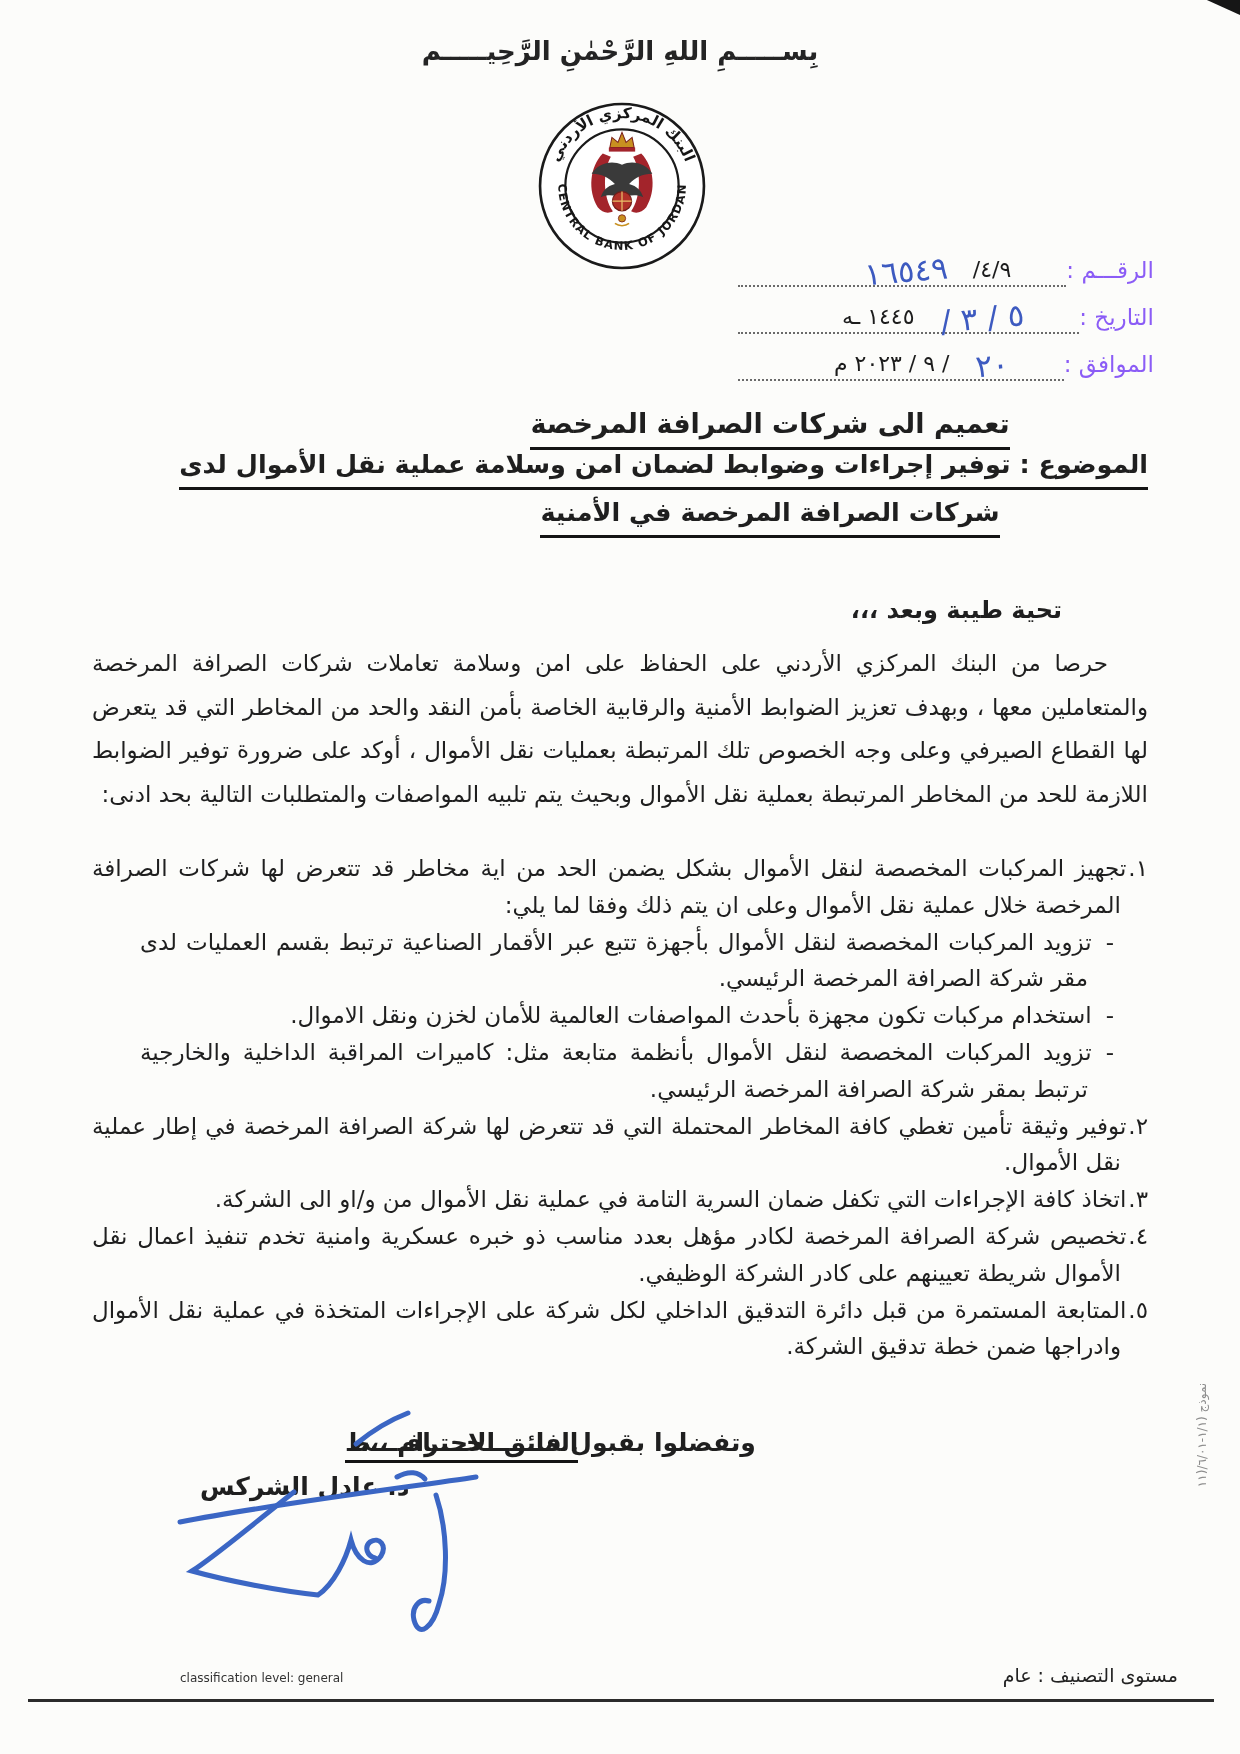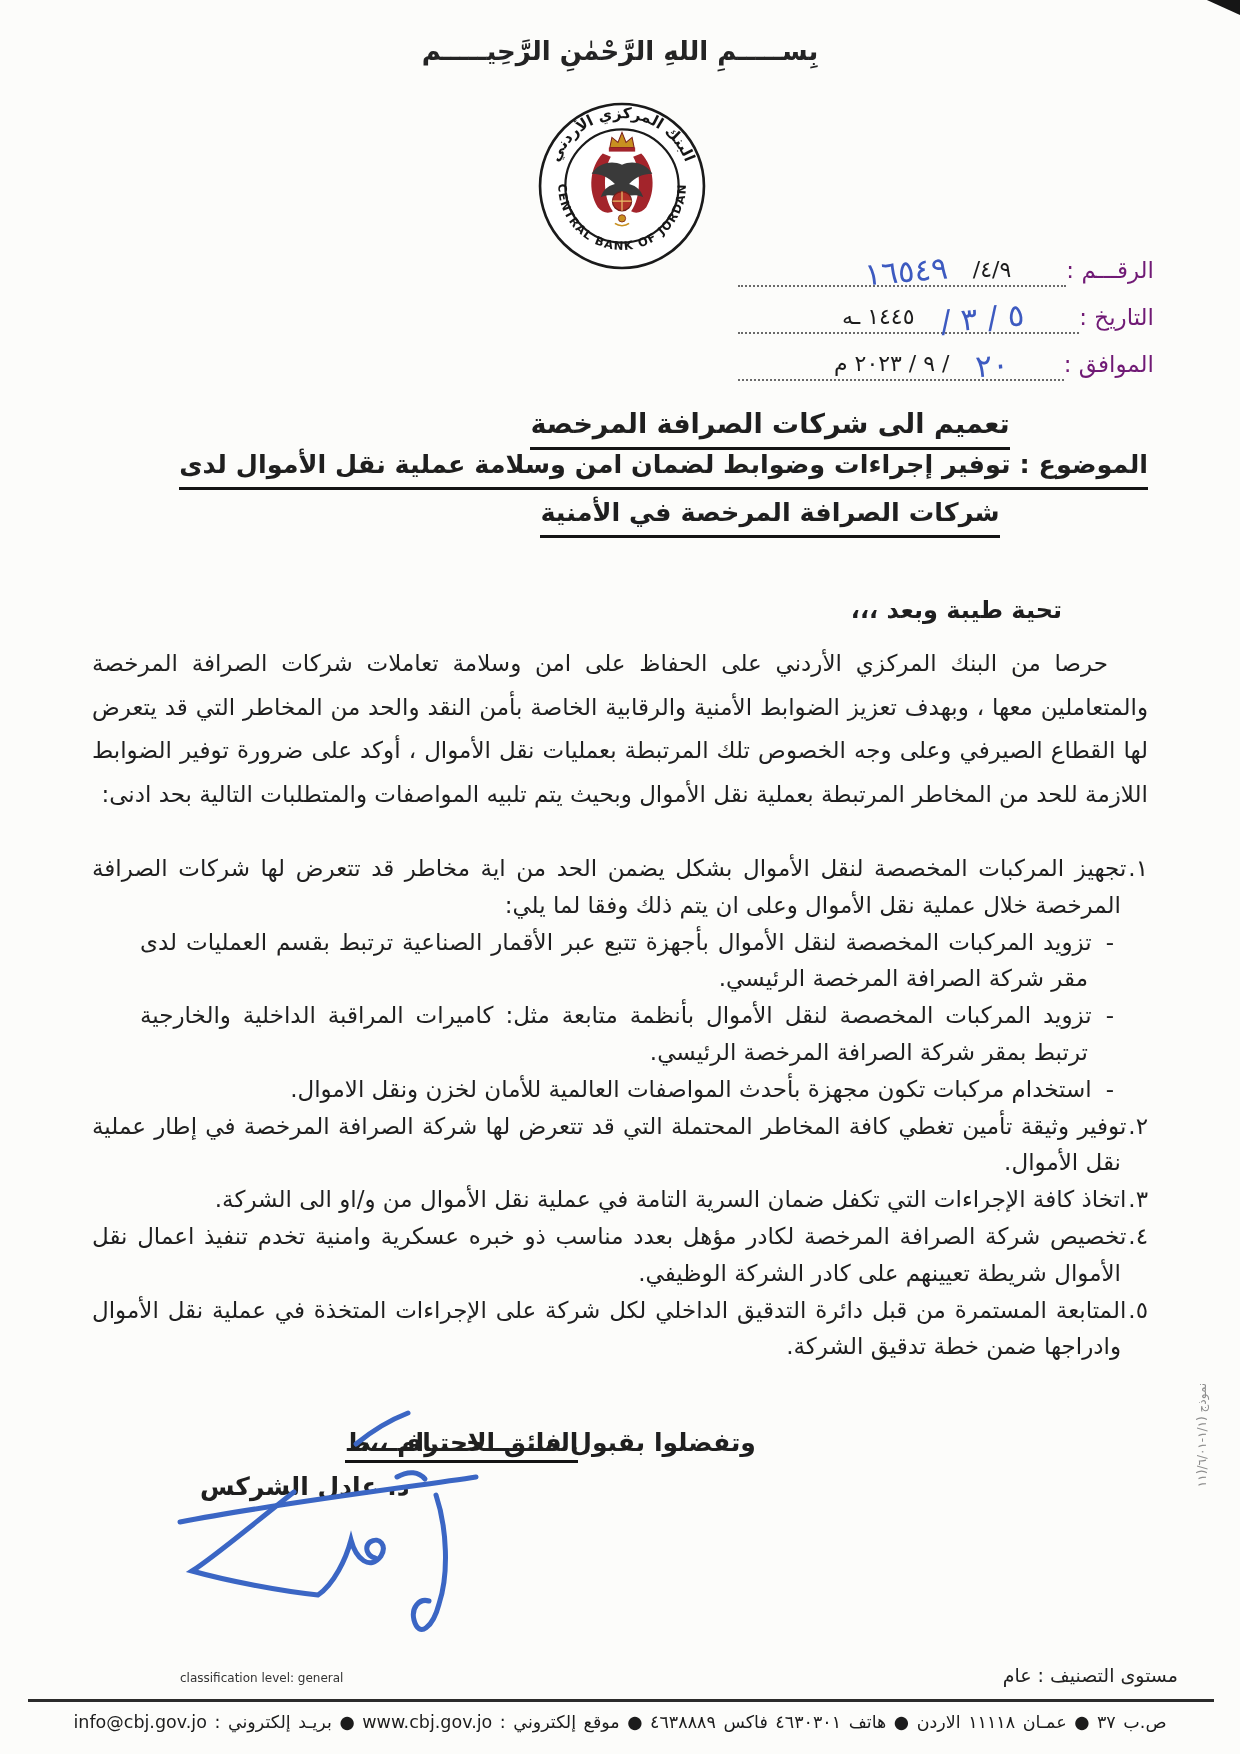--- a/index.html
+++ b/index.html
@@ -17,21 +17,21 @@
   .corner-mark{position:absolute;top:0;right:0;width:36px;height:15px;background:#161616;
     clip-path:polygon(100% 0,8% 0,100% 100%);}
   
   .bismillah{position:absolute;top:36px;left:0;right:0;text-align:center;
     font-size:26px;font-weight:bold;color:#242424;letter-spacing:.5px;}
   
   .logo{position:absolute;top:100px;left:536px;width:172px;height:172px;}
   
   .ref-block{position:absolute;top:240px;right:86px;width:416px;font-size:23px;}
   .ref-row{display:flex;direction:rtl;align-items:flex-end;height:47px;}
-  .ref-label{white-space:nowrap;padding-bottom:4px;color:#701a75;}
+  .ref-label{white-space:nowrap;padding-bottom:4px;color:#8b5cf6;}
   .ref-line{flex:1;border-bottom:2px dotted #6a6a6a;display:flex;direction:rtl;
     align-items:flex-end;justify-content:flex-start;gap:26px;padding:0 55px 1px 6px;}
   .ltr-exact{direction:ltr;unicode-bidi:bidi-override;display:inline-block;}
   .val-print{font-size:22px;color:#1c1c1c;padding-bottom:2px;}
   .val-hand{font-size:31px;color:#3d5ac0;font-weight:500;
     transform:rotate(-5deg) translateY(5px);letter-spacing:2px;}
   
   .heading{position:absolute;top:408px;left:92px;right:92px;text-align:center;}
   .title-line{font-size:27px;font-weight:bold;transform:translateX(150px);margin-bottom:10px;}
   .subject-line1{font-size:25.5px;font-weight:bold;text-align:right;margin-bottom:18px;}
@@ -136,22 +136,22 @@
     <div class="subject-line2"><span class="u">شركات الصرافة المرخصة في الأمنية</span></div>
   </div>
 
   <div class="greeting">تحية طيبة وبعد ،،،</div>
 
   <div class="paragraph">حرصا من البنك المركزي الأردني على الحفاظ على امن وسلامة تعاملات شركات الصرافة المرخصة والمتعاملين معها ، وبهدف تعزيز الضوابط الأمنية والرقابية الخاصة بأمن النقد والحد من المخاطر التي قد يتعرض لها القطاع الصيرفي وعلى وجه الخصوص تلك المرتبطة بعمليات نقل الأموال ، أوكد على ضرورة توفير الضوابط اللازمة للحد من المخاطر المرتبطة بعملية نقل الأموال وبحيث يتم تلبيه المواصفات والمتطلبات التالية بحد ادنى:</div>
 
   <div class="items">
       <div class="item"><span class="num">١.</span><span>تجهيز المركبات المخصصة لنقل الأموال بشكل يضمن الحد من اية مخاطر قد تتعرض لها شركات الصرافة المرخصة خلال عملية نقل الأموال وعلى ان يتم ذلك وفقا لما يلي:</span></div>
       <div class="subitem"><span class="dash">-</span><span>تزويد المركبات المخصصة لنقل الأموال بأجهزة تتبع عبر الأقمار الصناعية ترتبط بقسم العمليات لدى مقر شركة الصرافة المرخصة الرئيسي.</span></div>
+      <div class="subitem"><span class="dash">-</span><span>استخدام مركبات تكون مجهزة بأحدث المواصفات العالمية للأمان لخزن ونقل الاموال.</span></div>
       <div class="subitem"><span class="dash">-</span><span>تزويد المركبات المخصصة لنقل الأموال بأنظمة متابعة مثل: كاميرات المراقبة الداخلية والخارجية ترتبط بمقر شركة الصرافة المرخصة الرئيسي.</span></div>
-      <div class="subitem"><span class="dash">-</span><span>استخدام مركبات تكون مجهزة بأحدث المواصفات العالمية للأمان لخزن ونقل الاموال.</span></div>
       <div class="item"><span class="num">٢.</span><span>توفير وثيقة تأمين تغطي كافة المخاطر المحتملة التي قد تتعرض لها شركة الصرافة المرخصة في إطار عملية نقل الأموال.</span></div>
       <div class="item"><span class="num">٣.</span><span>اتخاذ كافة الإجراءات التي تكفل ضمان السرية التامة في عملية نقل الأموال من و/او الى الشركة.</span></div>
       <div class="item"><span class="num">٤.</span><span>تخصيص شركة الصرافة المرخصة لكادر مؤهل بعدد مناسب ذو خبره عسكرية وامنية تخدم تنفيذ اعمال نقل الأموال شريطة تعيينهم على كادر الشركة الوظيفي.</span></div>
       <div class="item"><span class="num">٥.</span><span>المتابعة المستمرة من قبل دائرة التدقيق الداخلي لكل شركة على الإجراءات المتخذة في عملية نقل الأموال وادراجها ضمن خطة تدقيق الشركة.</span></div>
     </div>
 
   <div class="closing">وتفضلوا بقبول فائق الاحترام ،،،</div>
 
   <div class="sig-title">المـــــــحــــافــــظ</div>
   <div class="sig-name">د. عادل الشركس</div>
@@ -165,15 +165,14 @@
 
   <div class="side-note">نموذج (١/١-٦/٠١/(١١</div>
 
   <div class="class-row">
     <span class="class-ar">مستوى التصنيف : عام</span>
     <span class="class-en">classification level: general</span>
   </div>
 
   <div class="rule"></div>
 
-  <div class="footer-line">ص.ب ٣٧ ● عمـان ١١١١٨ الاردن ● هاتف ٤٦٣٠٣٠١ فاكس ٤٦٣٨٨٨٩ ● موقع إلكتروني : www.cbj.gov.jo ● بريـد إلكتروني : info@cbj.gov.jo</div>
 
 </div>
 
 </body></html>

